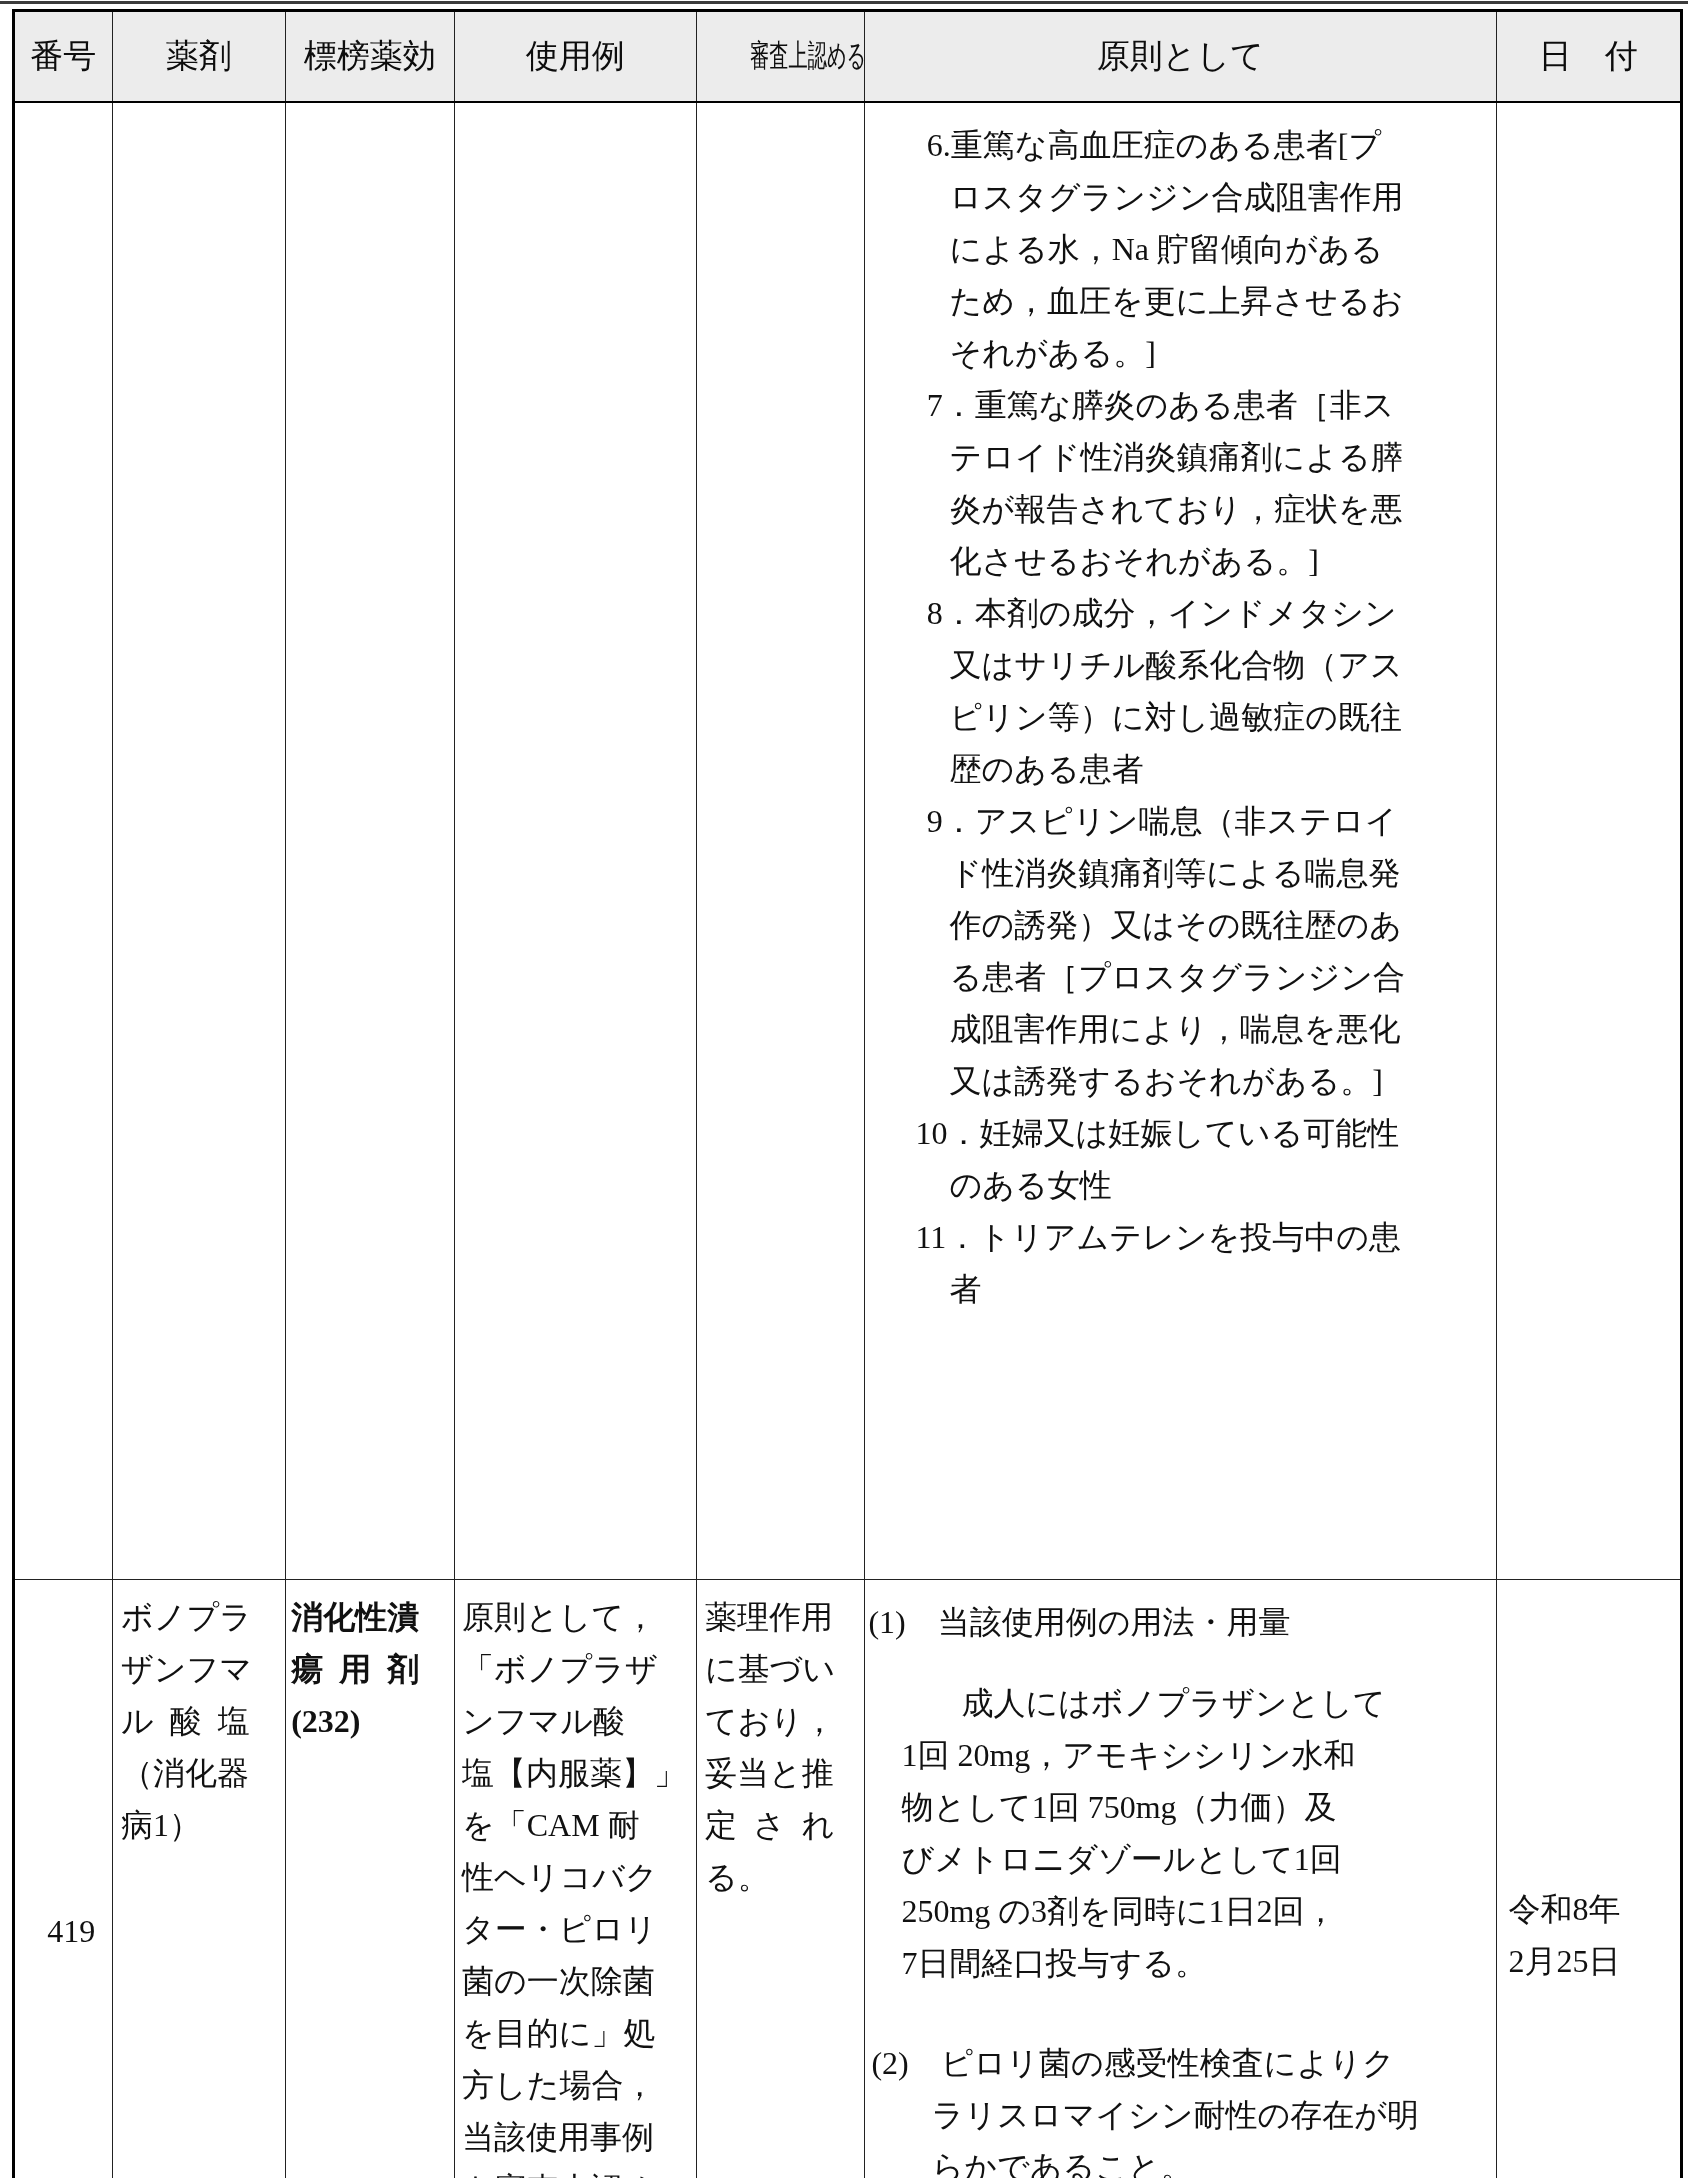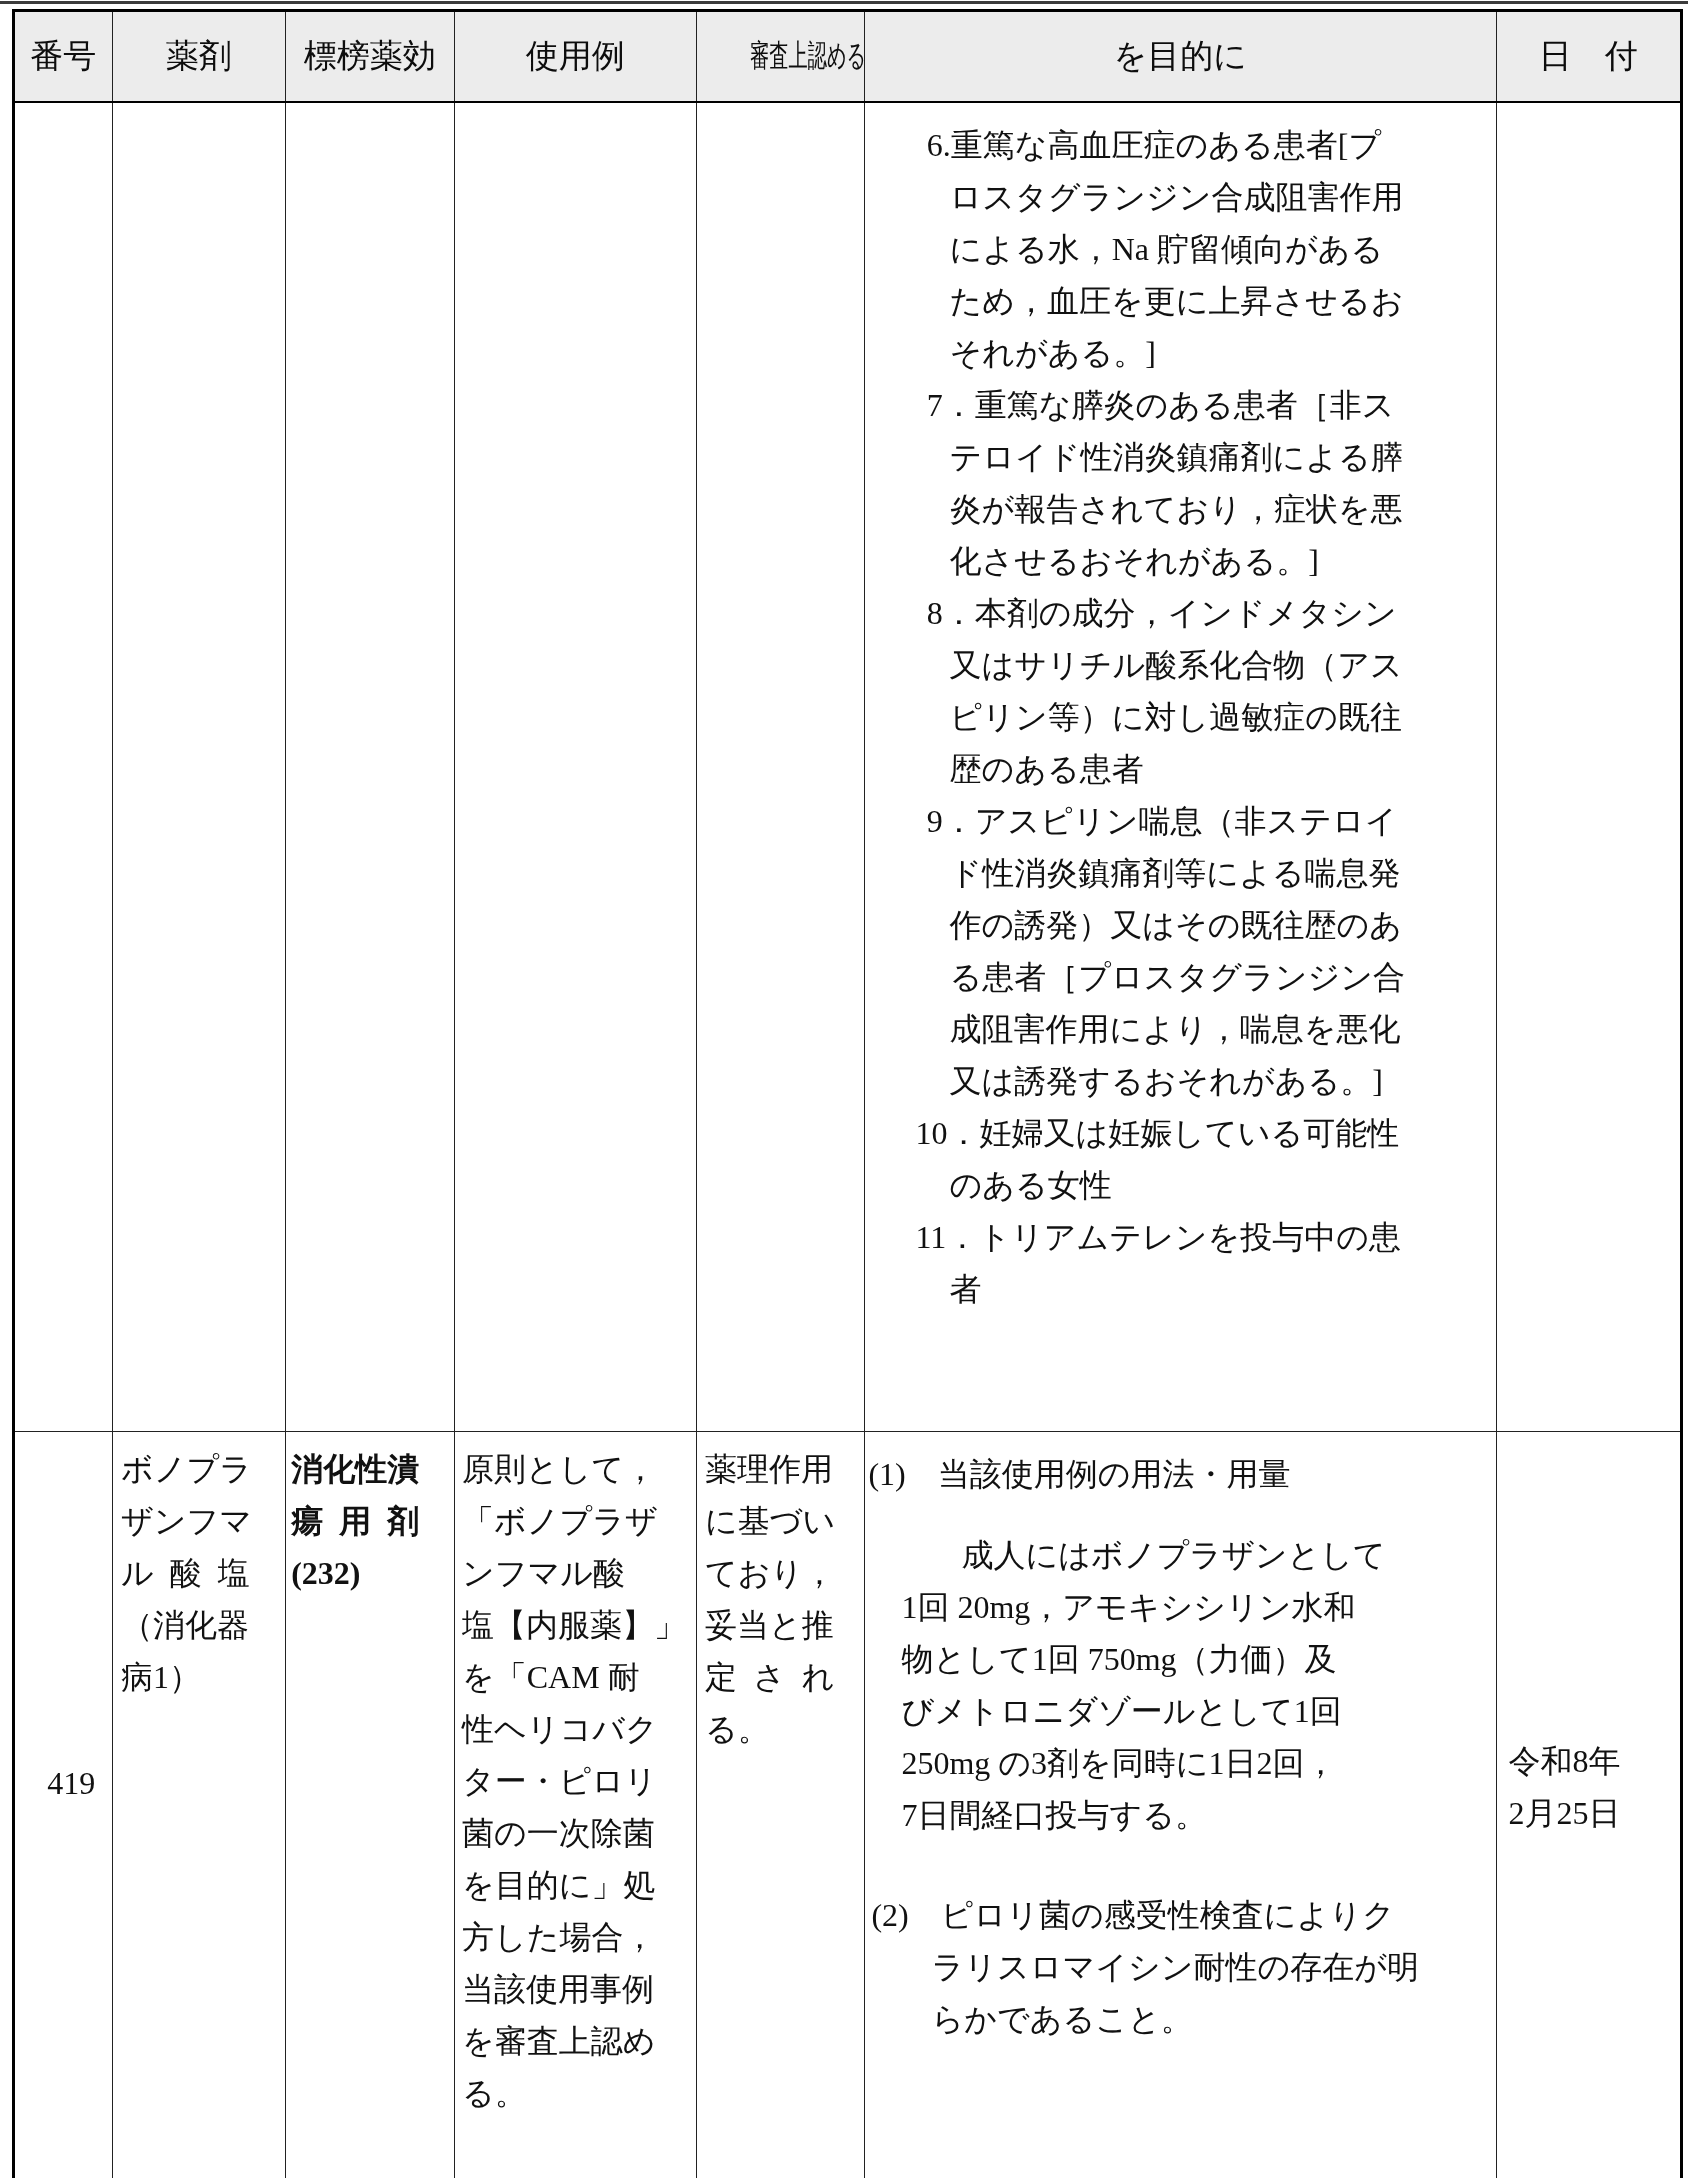--- a/index.html
+++ b/index.html
@@ -21,21 +21,21 @@
     font-weight:normal;font-size:33px;color:#0d0d0d;
     text-align:center;vertical-align:middle;
     border-bottom:2.7px solid #000;padding:0;
   }
   thead th .condensed{
     display:block;position:relative;left:50%;width:max-content;
     white-space:nowrap;transform:scaleX(0.62) translateX(-50%);
     font-size:31px;
   }
   tbody td{vertical-align:top;font-size:32px;line-height:52px;color:#111;}
-  tr.r1{height:1330px;}
+  tr.r1{height:1478px;}
   tr.r2{height:757px;}
   .tx{white-space:pre-line;word-break:keep-all;}
   td.c-number{vertical-align:middle;text-align:center;font-size:32px;padding:0 0 54px 16px;}
   td.c-drug{padding:11px 7.2px 0 8.1px;}
   td.c-efficacy{padding:11px 5.4px 0 5.4px;font-weight:bold;}
   td.c-usage{padding:11px 3.6px 0 7.2px;}
   td.c-basis{padding:11px 5.4px 0 8.1px;}
   td.c-notes{padding:16.3px 7.2px 0 3.6px;}
   td.c-date{vertical-align:middle;padding:0 3.6px 45px 11.8px;}
   .note{white-space:pre-line;word-break:keep-all;padding-left:81px;text-indent:-22.6px;}
@@ -76,21 +76,21 @@
 
         <th>
           <span>使用例</span>
         </th>
 
         <th>
           <span class="condensed">審査上認める根拠</span>
         </th>
 
         <th>
-          <span>を目的に</span>
+          <span>原則として</span>
         </th>
 
         <th>
           <span>日　付</span>
         </th>
       </tr>
   </thead>
   <tbody>
     <tr class="r1">
       <td class="c-number"></td>

